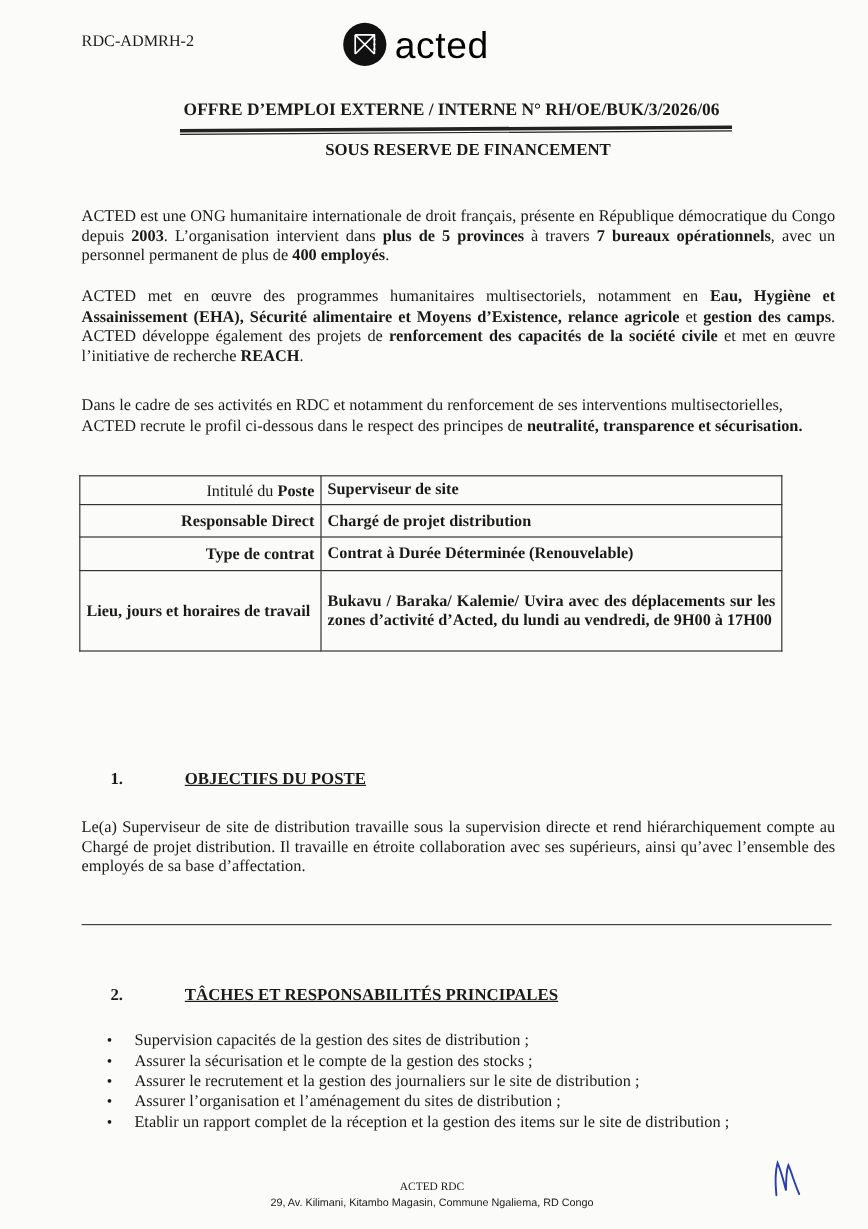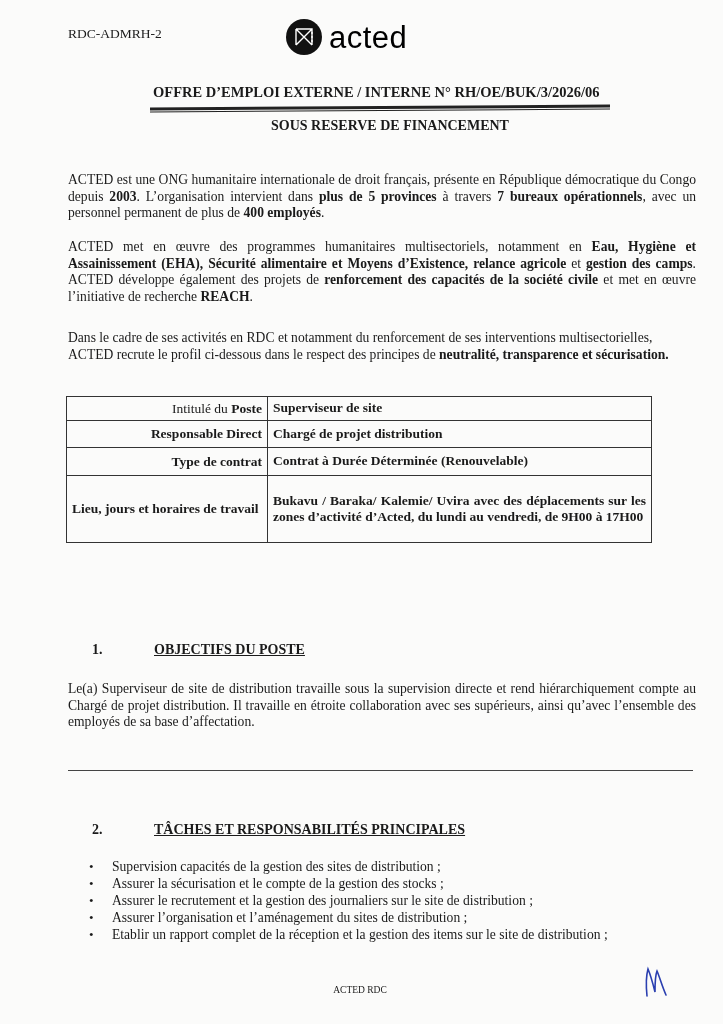--- a/index.html
+++ b/index.html
@@ -118,19 +118,20 @@
 <ul id="tasks">
   <li>Supervision capacités de la gestion des sites de distribution ;</li>
   <li>Assurer la sécurisation et le compte de la gestion des stocks ;</li>
   <li>Assurer le recrutement et la gestion des journaliers sur le site de distribution ;</li>
   <li>Assurer l’organisation et l’aménagement du sites de distribution ;</li>
   <li>Etablir un rapport complet de la réception et la gestion des items sur le site de distribution ;</li>
 </ul>
 
 <div class="abs" id="footer">
   <div class="l1">ACTED RDC</div>
+  <div>29, Av. Kilimani, Kitambo Magasin, Commune Ngaliema, RD Congo</div>
 </div>
 
 <div class="abs" id="sig">
   <svg width="30" height="34" viewBox="0 0 30 34">
     <path d="M5 30 C4 20 4 10 6 3 C9 10 11 18 13 26 C13 18 13 10 15 5 C18 12 20 20 24 29" stroke="#2a3fb0" stroke-width="1.6" fill="none" stroke-linecap="round"></path>
   </svg>
 </div>
 
 </body></html>

